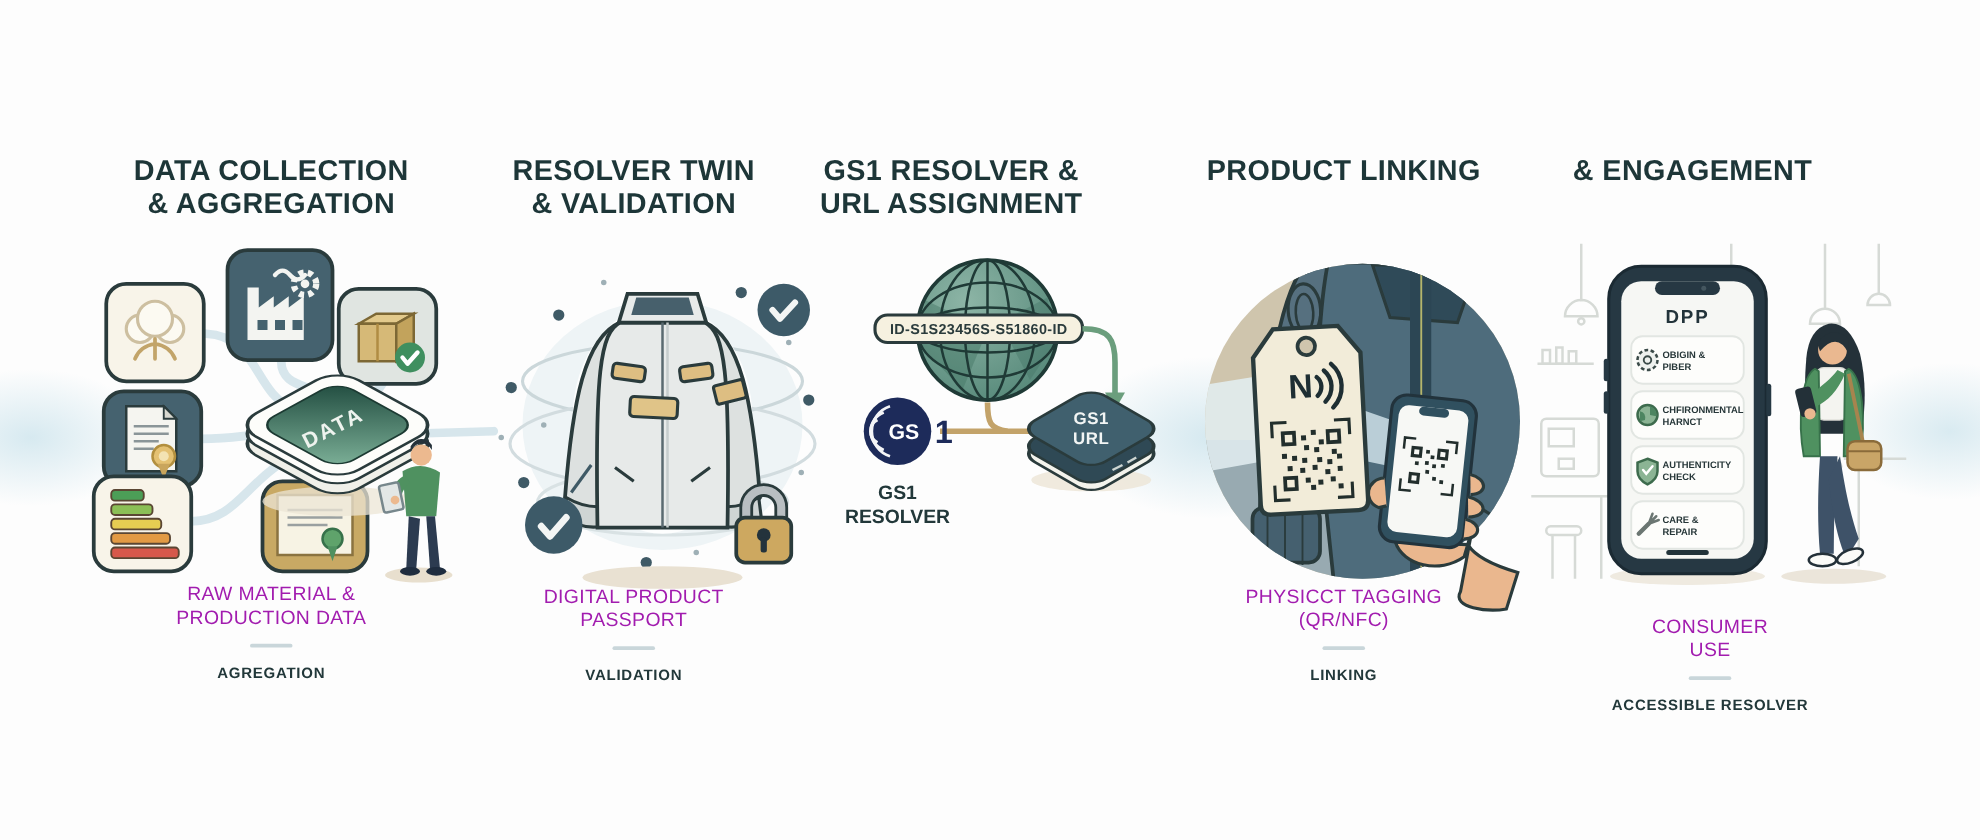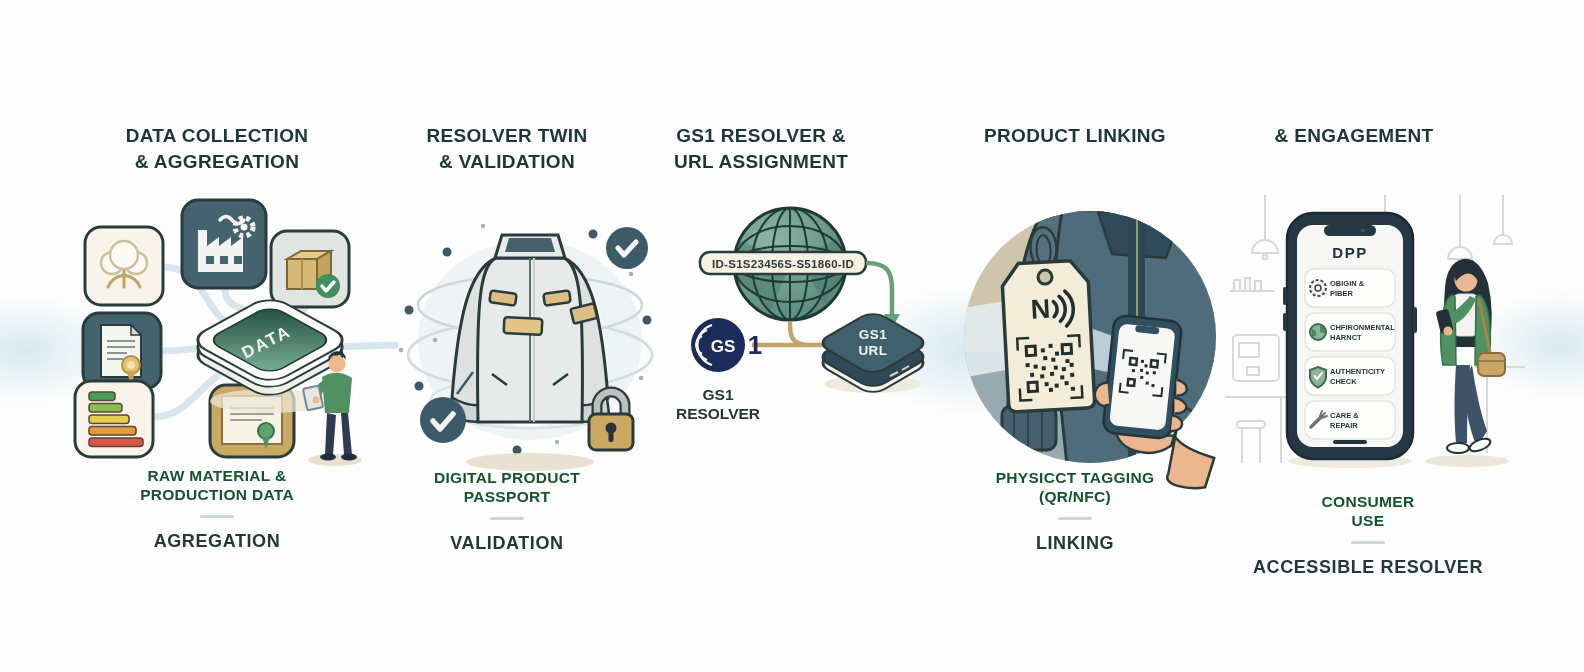--- a/index.html
+++ b/index.html
@@ -1,24 +1,24 @@
 <!DOCTYPE html>
 <html><head>
 <meta charset="utf-8">
 <style>
   html,body{margin:0;padding:0;background:#ffffff;}
   #stage{position:relative;width:1584px;height:672px;background:#fdfdfd;overflow:hidden;
          font-family:"Liberation Sans","DejaVu Sans",sans-serif;color:#1d3638;}
   .glow{position:absolute;pointer-events:none;}
-  .title{position:absolute;text-align:center;font-weight:bold;font-size:19px;line-height:26px;
+  .title{position:absolute;text-align:center;font-weight:bold;font-size:23px;line-height:26px;
          letter-spacing:.3px;color:#1d3638;}
   .caption{position:absolute;text-align:center;}
-  .cap-main{font-weight:bold;font-size:15.5px;line-height:19px;letter-spacing:.3px;color:#14532d;}
+  .cap-main{font-weight:normal;font-size:15.5px;line-height:19px;letter-spacing:.3px;color:#a21caf;}
   .divider{width:34px;height:2.5px;background:#c9d6da;border-radius:2px;margin:11px auto 13px auto;}
-  .subcap{font-weight:bold;font-size:18px;letter-spacing:.6px;color:#22383a;}
+  .subcap{font-weight:bold;font-size:12px;letter-spacing:.6px;color:#22383a;}
   .smallcap{position:absolute;text-align:center;font-weight:bold;font-size:15.5px;line-height:19px;color:#22383a;}
   svg{position:absolute;overflow:visible;}
   svg text{font-family:"Liberation Sans","DejaVu Sans",sans-serif;}
 </style>
 </head>
 <body>
 
 <div id="stage">
 
   <div class="glow" style="left:-70px;top:295px;width:190px;height:110px;background:radial-gradient(closest-side,rgba(208,230,238,.85),rgba(208,230,238,0));"></div>

